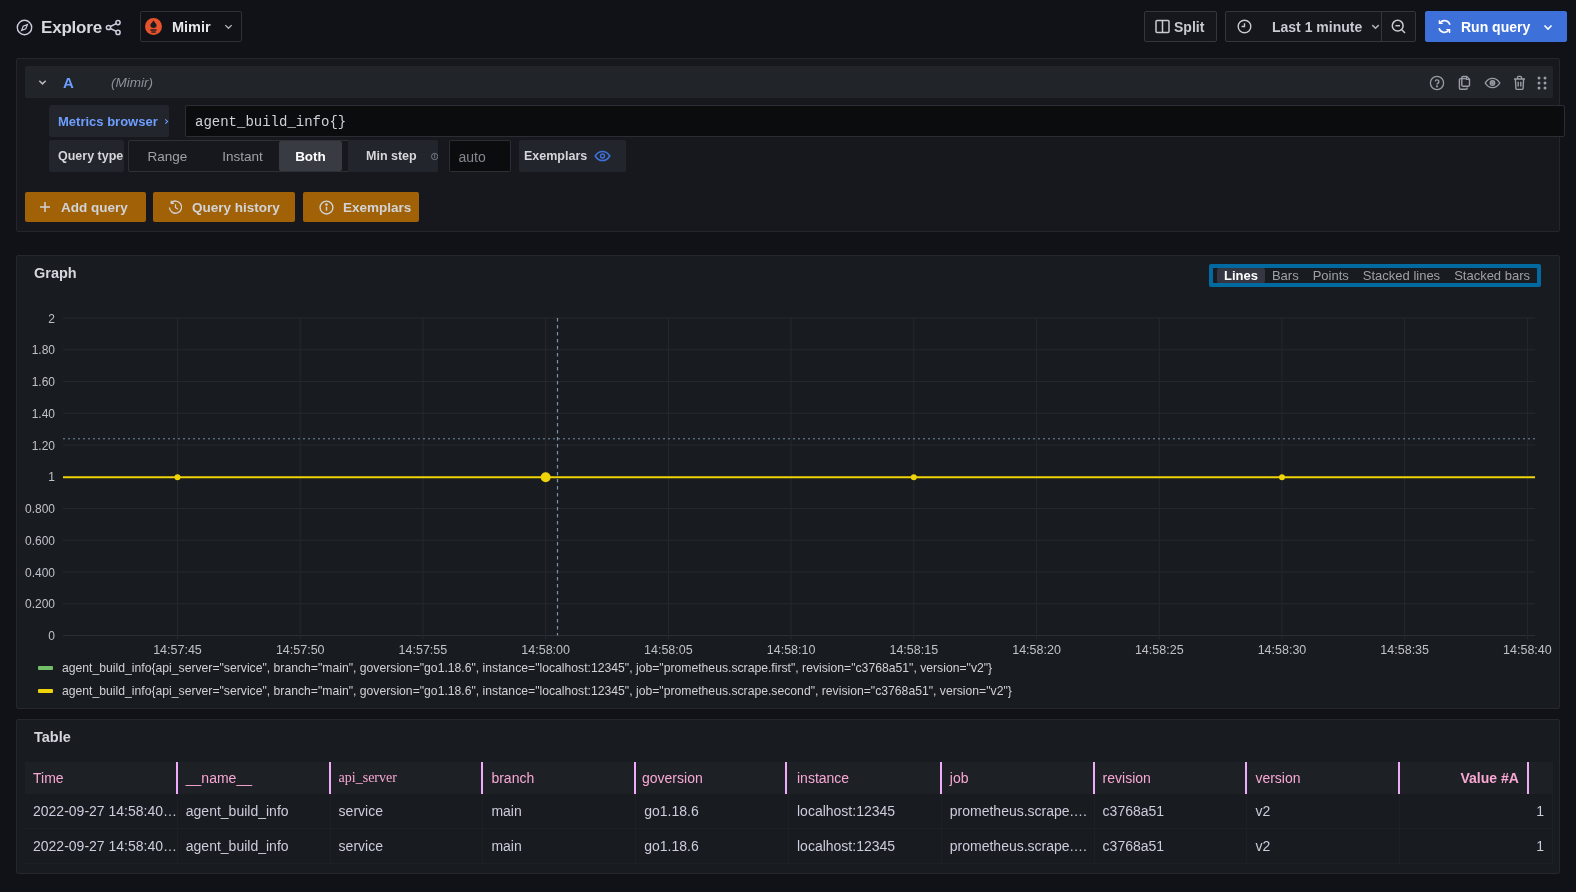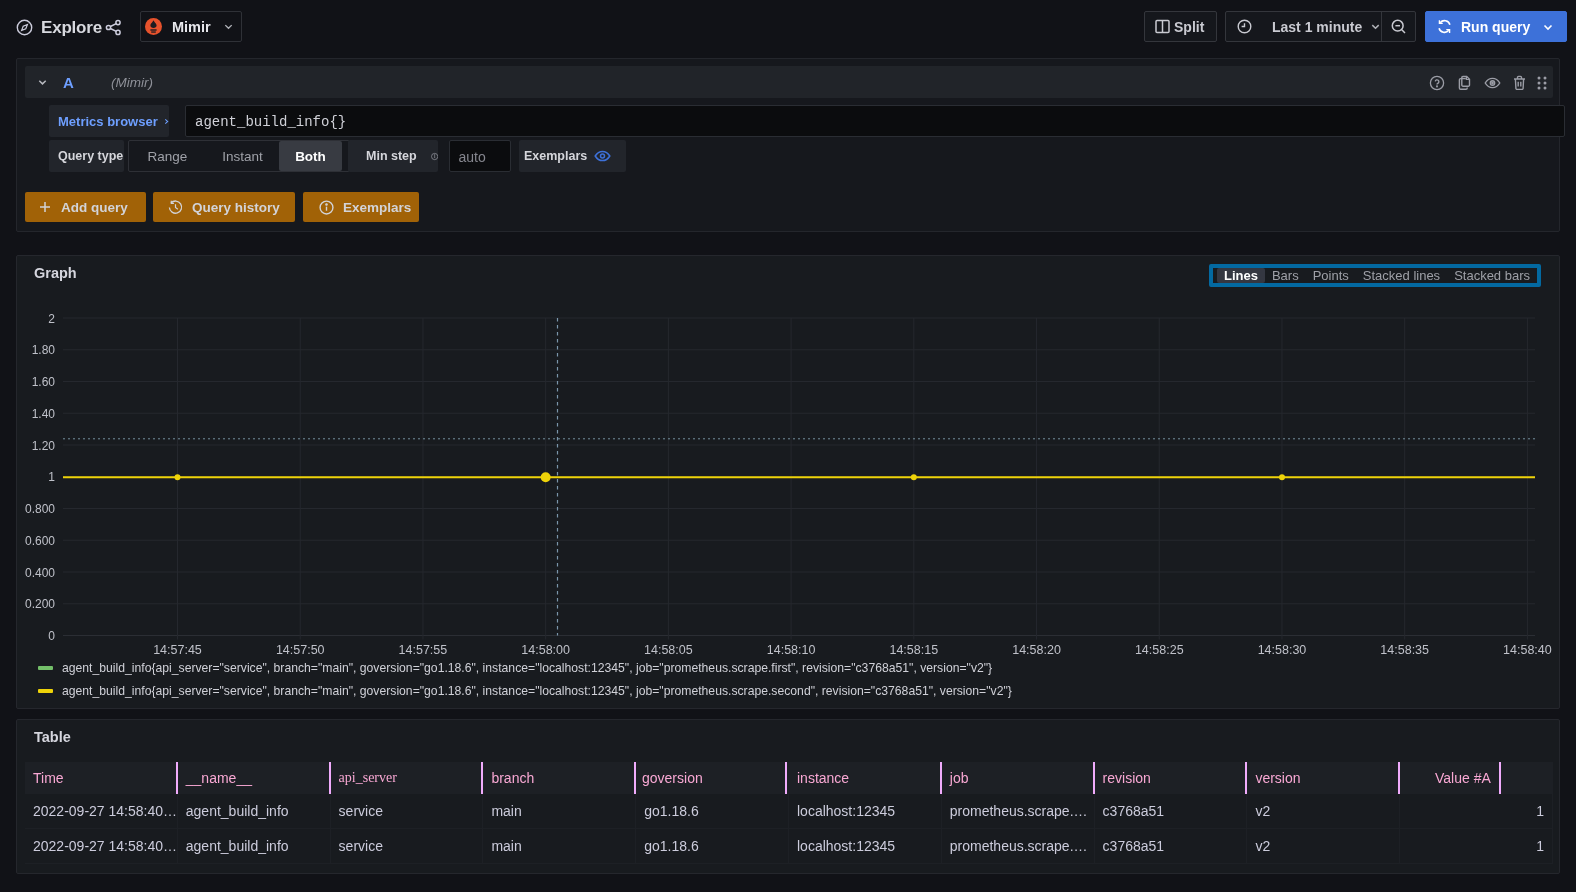--- a/index.html
+++ b/index.html
@@ -302,21 +302,21 @@
       <div id="thead">
           <div class="cell" style="left: 0px; width: 152.8px;">Time</div>
           <div class="cell" style="left: 152.8px; width: 152.8px; text-align: right;">__name__</div>
           <div class="cell" style="left: 305.6px; width: 152.8px; font-family: Liberation Serif, serif;">api_server</div>
           <div class="cell" style="left: 458.4px; width: 152.8px;">branch</div>
           <div class="cell" style="left: 609px; width: 152.8px;">goversion</div>
           <div class="cell" style="left: 764px; width: 152.8px;">instance</div>
           <div class="cell" style="left: 916.8px; width: 152.8px;">job</div>
           <div class="cell" style="left: 1069.6px; width: 152.8px;">revision</div>
           <div class="cell" style="left: 1222.4px; width: 152.8px;">version</div>
-          <div class="cell" style="left: 1323px; width: 152.8px; justify-content: flex-end;">Value #A</div>
+          <div class="cell" style="left: 1351px; width: 152.8px; justify-content: flex-end; font-weight: bold;">Value #A</div>
         </div>
       <div class="trow" id="trow1" style="border-bottom: 1px solid rgb(29, 32, 37);">
           <div class="cell" style="left: 0px; width: 152.8px;">2022-09-27 14:58:40…</div>
           <div class="cell" style="left: 152.8px; width: 152.8px;">agent_build_info</div>
           <div class="cell" style="left: 305.6px; width: 152.8px;">service</div>
           <div class="cell" style="left: 458.4px; width: 152.8px;">main</div>
           <div class="cell" style="left: 611.2px; width: 152.8px;">go1.18.6</div>
           <div class="cell" style="left: 764px; width: 152.8px;">localhost:12345</div>
           <div class="cell" style="left: 916.8px; width: 152.8px;">prometheus.scrape.…</div>
           <div class="cell" style="left: 1069.6px; width: 152.8px;">c3768a51</div>

